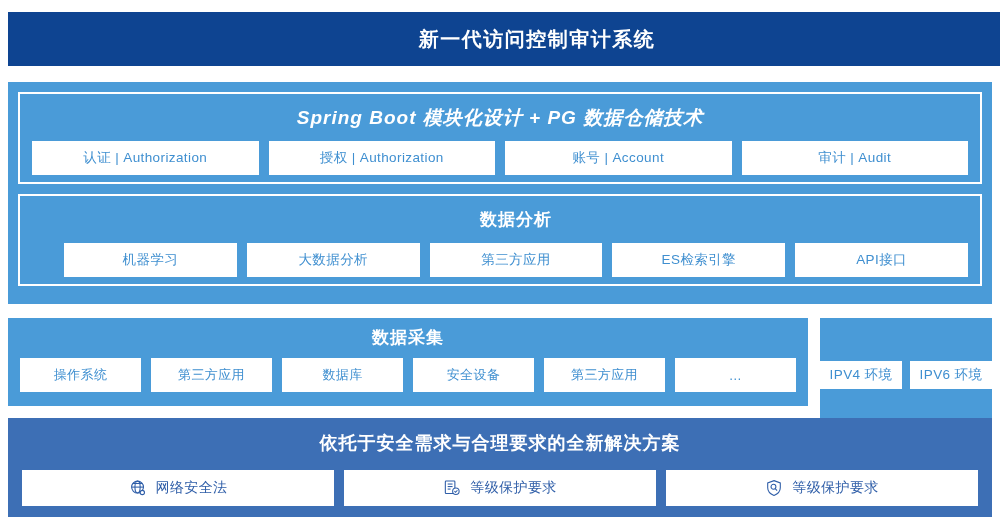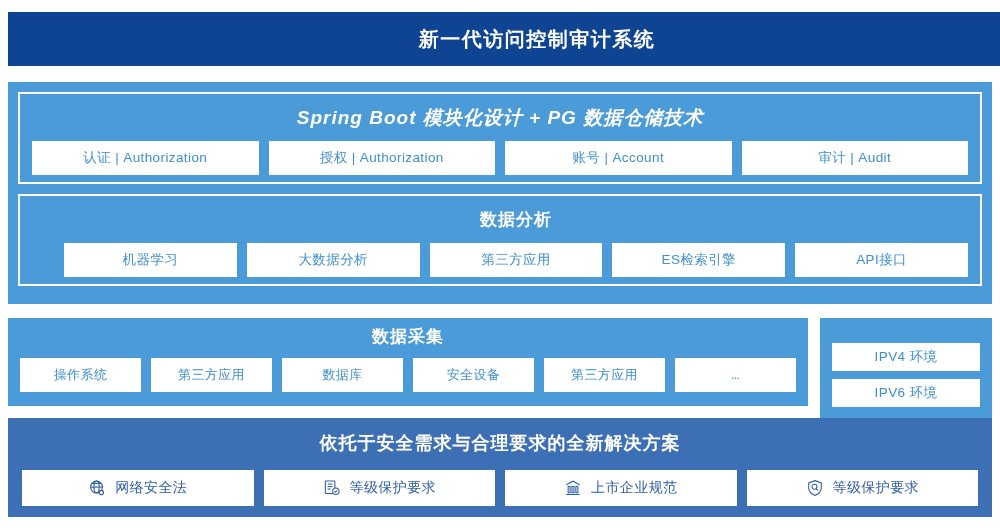--- a/index.html
+++ b/index.html
@@ -122,38 +122,37 @@
   #group-dataanalysis .card-row {
     margin: 15px 12px 0 12px;
   }
 
   
   #section-collection {
     left: 8px;
     top: 318px;
     width: 800px;
     height: 88px;
-    font-family: Liberation Mono, monospace;
   }
   #section-collection .group-title {
     margin-top: 11px;
   }
   #section-collection .card-row {
     margin: 12px 12px 0 12px;
   }
   #section-collection .card { font-size: 13px; }
 
   
   #section-env {
     left: 820px;
     top: 318px;
     width: 172px;
     height: 114px;
     display: flex;
-    flex-direction: column;
+    flex-direction: row;
     justify-content: center;
     align-items: center;
     gap: 8px;
   }
   .env-card {
     background: #ffffff;
     color: #3f8fd0;
     width: 148px;
     height: 28px;
     display: flex;
@@ -268,32 +267,20 @@
             <line x1="5.2" y1="5.6" x2="10.6" y2="5.6"></line>
             <line x1="5.2" y1="8.4" x2="10.6" y2="8.4"></line>
             <line x1="5.2" y1="11.2" x2="8.4" y2="11.2"></line>
             <circle cx="14.3" cy="13.6" r="3.6" fill="#ffffff"></circle>
             <polyline points="12.7,13.6 13.9,14.8 16,12.5"></polyline>
           </svg>
         </span>
         <span>等级保护要求</span>
       </div>
 
-      <div class="card">
-        <span class="card-icon">
-          <svg viewBox="0 0 20 20" width="18" height="18" fill="none" stroke="#2f5ea8" stroke-width="1.2">
-            <polyline points="2.6,6.4 10,2.4 17.4,6.4"></polyline>
-            <line x1="2.6" y1="17.2" x2="17.4" y2="17.2"></line>
-            <rect x="4.6" y="8.2" width="2.2" height="7"></rect>
-            <rect x="8.9" y="8.2" width="2.2" height="7"></rect>
-            <rect x="13.2" y="8.2" width="2.2" height="7"></rect>
-          </svg>
-        </span>
-        <span>上市企业规范</span>
-      </div>
 
       <div class="card">
         <span class="card-icon">
           <svg viewBox="0 0 20 20" width="18" height="18" fill="none" stroke="#2f5ea8" stroke-width="1.2">
             <path d="M10 1.8 L17 4.4 V9.6 C17 13.8 13.9 16.6 10 18.2 C6.1 16.6 3 13.8 3 9.6 V4.4 Z"></path>
             <circle cx="9.4" cy="8.6" r="2.7"></circle>
             <line x1="11.4" y1="10.7" x2="13.4" y2="12.8"></line>
           </svg>
         </span>
         <span>等级保护要求</span>

